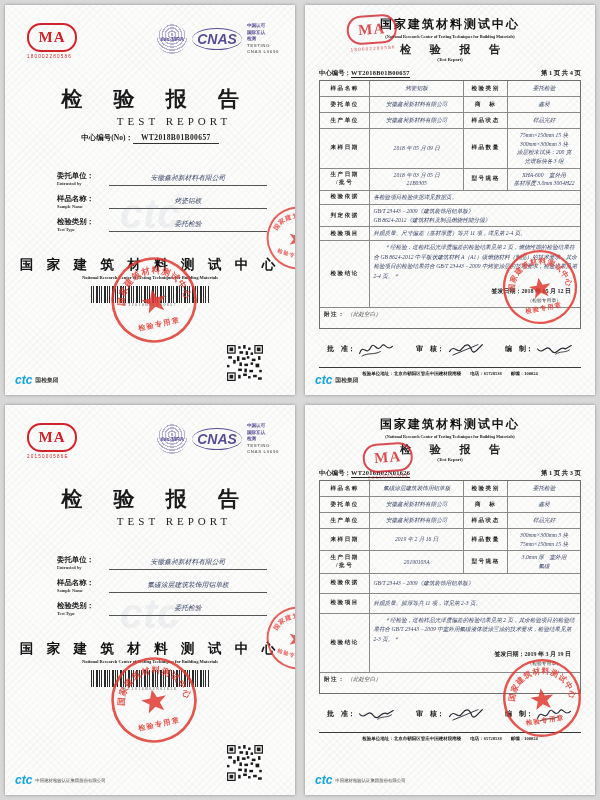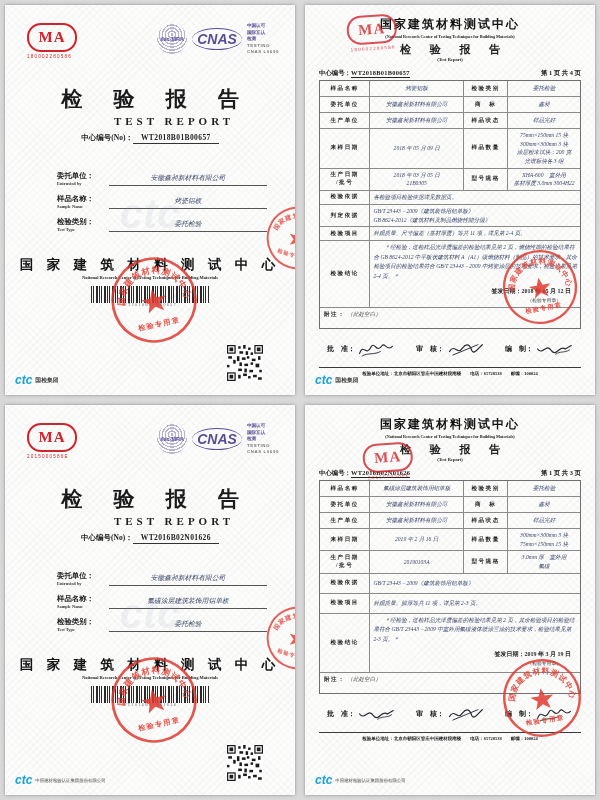--- a/index.html
+++ b/index.html
@@ -50,21 +50,21 @@
   .cap-en{font-size:4.4px;color:#7a7a7a;letter-spacing:.6px;font-family:"Liberation Sans",sans-serif;font-weight:bold;}
 
   .ctc-footer{position:absolute;left:10px;bottom:8px;display:flex;align-items:center;gap:3px;}
   .ctc-mark{font-weight:bold;font-style:italic;font-size:12px;color:#17a3dc;font-family:"Liberation Sans",sans-serif;}
   .ctc-text{font-size:5.8px;font-weight:bold;color:#3a3a3a;}
   .ctc-text.small{font-size:4.4px;color:#8a8a8a;}
 
   
   .cover-head{display:flex;justify-content:space-between;align-items:flex-start;margin:18px 16px 0 22px;}
   .cover-title{text-align:center;font-size:21px;font-weight:bold;letter-spacing:13px;text-indent:13px;margin-top:26px;color:#1b1b1b;}
-  .cover-title-en{text-align:center;font-size:11px;font-weight:bold;letter-spacing:4px;margin-top:2px;margin-left:48px;}
+  .cover-title-en{text-align:center;font-size:11px;font-weight:normal;letter-spacing:4px;margin-top:2px;margin-left:48px;}
   .center-line{text-align:center;margin-top:6px;font-size:7.5px;font-weight:bold;}
   .cn-value{border-bottom:1px solid #333;padding:0 8px 1px;letter-spacing:.4px;}
   .cfields{margin:28px 28px 0 52px;}
   .cfield{display:flex;margin-bottom:8px;}
   .cf-labels{width:52px;flex:none;}
   .cf-cn{font-size:7.4px;font-weight:bold;}
   .cf-en{font-size:4.4px;font-weight:bold;color:#333;}
   .cf-value{flex:1;border-bottom:1px solid #555;text-align:center;font-size:6.8px;font-style:italic;color:#3a4668;padding-top:2px;height:12px;}
   .org-cn{text-align:center;font-size:13.5px;font-weight:bold;letter-spacing:5px;margin-top:24px;color:#141414;}
   .org-en{text-align:center;font-size:4.5px;font-weight:bold;margin-top:1px;}
@@ -394,23 +394,20 @@
             <div class="cap-cn ml">中国认可
 国际互认
 检测</div>
             <div class="cap-en">TESTING</div>
             <div class="cap-en">CNAS L0690</div>
           </div>
         </div>
       </div>
       <div class="cover-title">检 验 报 告</div>
       <div class="cover-title-en">TEST REPORT</div>
-      <div class="center-line">
-        <span>中心编号(No)：</span><span class="cn-value">WT2016B02N01626</span>
-      </div>
       <div class="cfields">
         <div class="cfield">
           <div class="cf-labels">
               <div class="cf-cn">委托单位：</div>
               <div class="cf-en">Entrusted by</div>
             </div>
           <div class="cf-value">安徽鑫昶新材料有限公司</div>
         </div>
         <div class="cfield">
           <div class="cf-labels">

